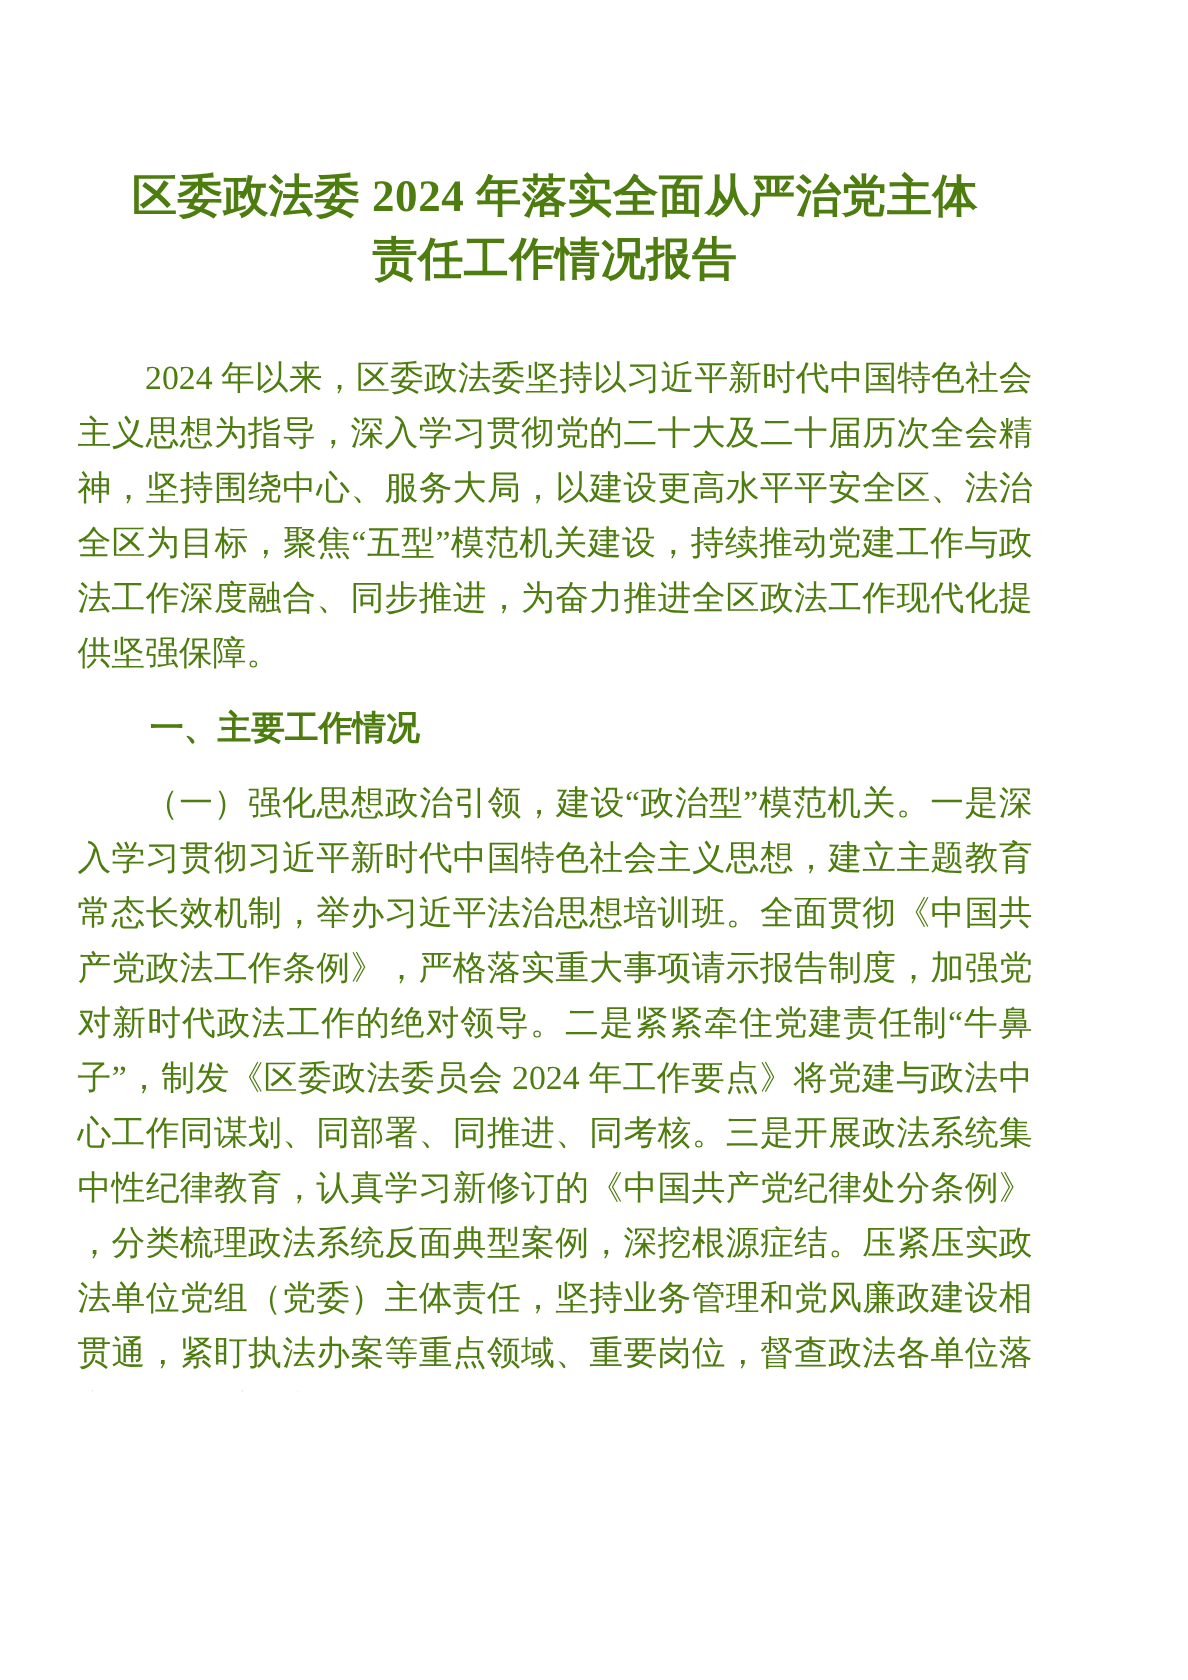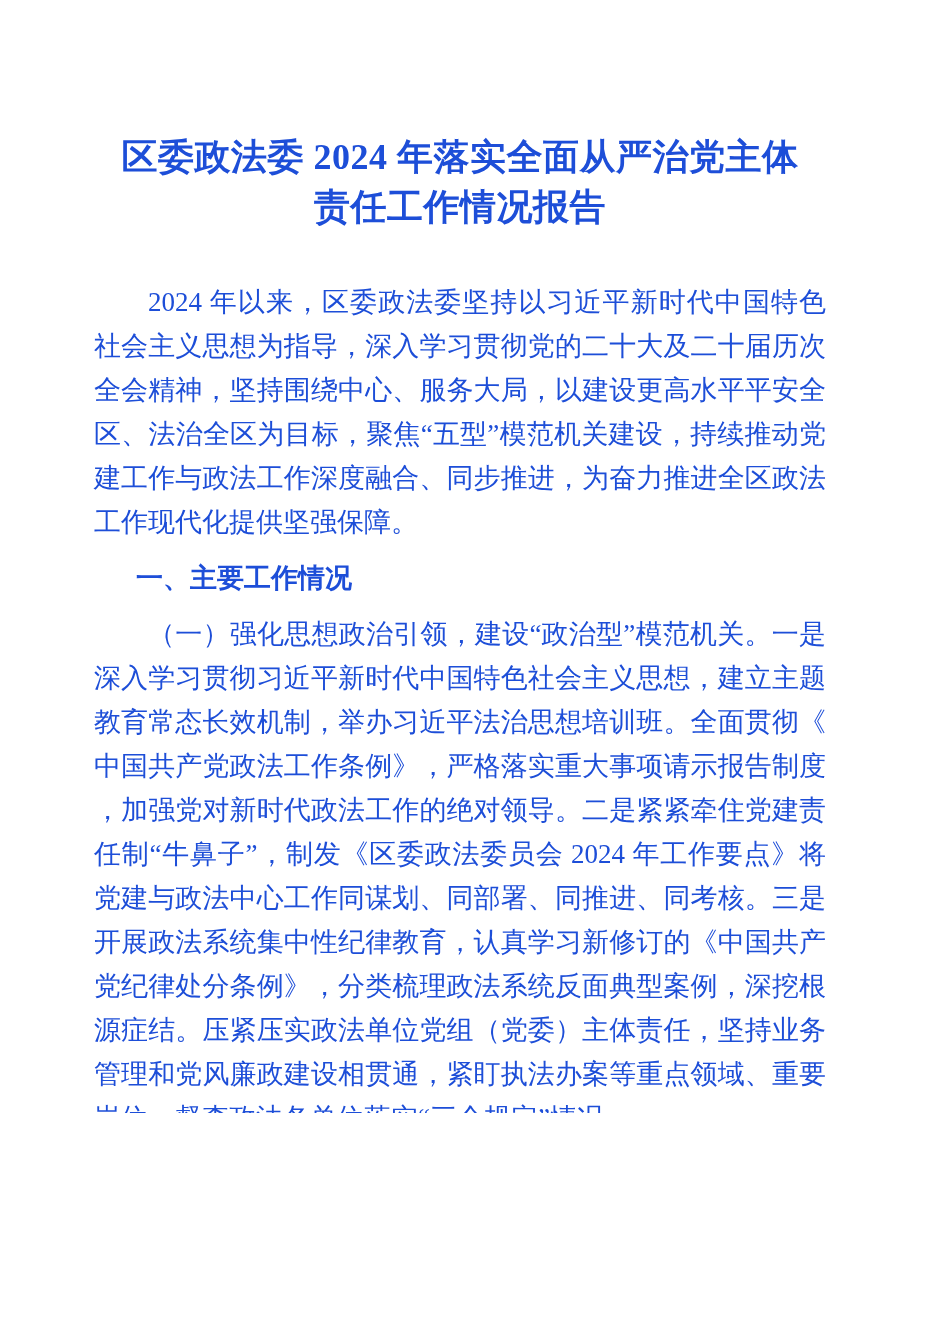--- a/index.html
+++ b/index.html
@@ -5,23 +5,23 @@
   html, body {
     margin: 0;
     padding: 0;
     background: #ffffff;
   }
   .page {
     position: relative;
     width: 950px;
     height: 1113px;
     background: #ffffff;
-    color: #1d4ed8;
+    color: #4d7c0f;
     box-sizing: border-box;
-    padding: 132px 112px 0 82px;
+    padding: 132px 112px 0 50px;
     overflow: hidden;
   }
   .doc-title {
     font-family: "Liberation Serif", serif;
     font-weight: bold;
     font-size: 36px;
     line-height: 50px;
     text-align: center;
     margin: 0 auto;
     max-width: 690px;
@@ -40,21 +40,21 @@
     margin: 12px;
     word-break: break-all;
     line-break: anywhere;
   }
   .heading1 {
     font-family: "Liberation Sans", sans-serif;
     font-weight: bold;
     font-size: 27px;
     line-height: 44px;
     text-indent: 2em;
-    margin: 0;
+    margin: 16px;
   }
 </style>
 </head>
 <body>
 
 <div class="page">
   <h1 class="doc-title">区委政法委 2024 年落实全面从严治党主体责任工作情况报告</h1>
 
   <div class="doc-body">
     <p class="para">2024 年以来，区委政法委坚持以习近平新时代中国特色社会主义思想为指导，深入学习贯彻党的二十大及二十届历次全会精神，坚持围绕中心、服务大局，以建设更高水平平安全区、法治全区为目标，聚焦“五型”模范机关建设，持续推动党建工作与政法工作深度融合、同步推进，为奋力推进全区政法工作现代化提供坚强保障。</p>

